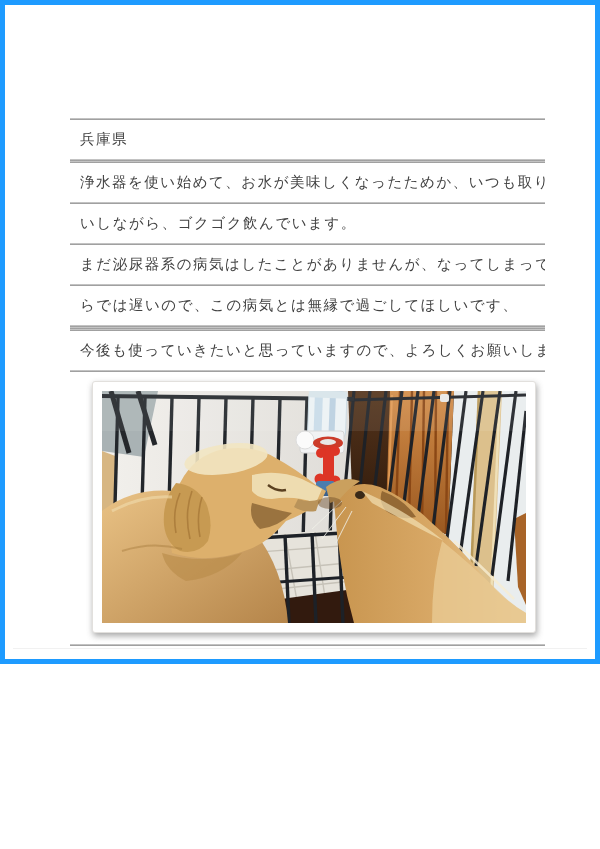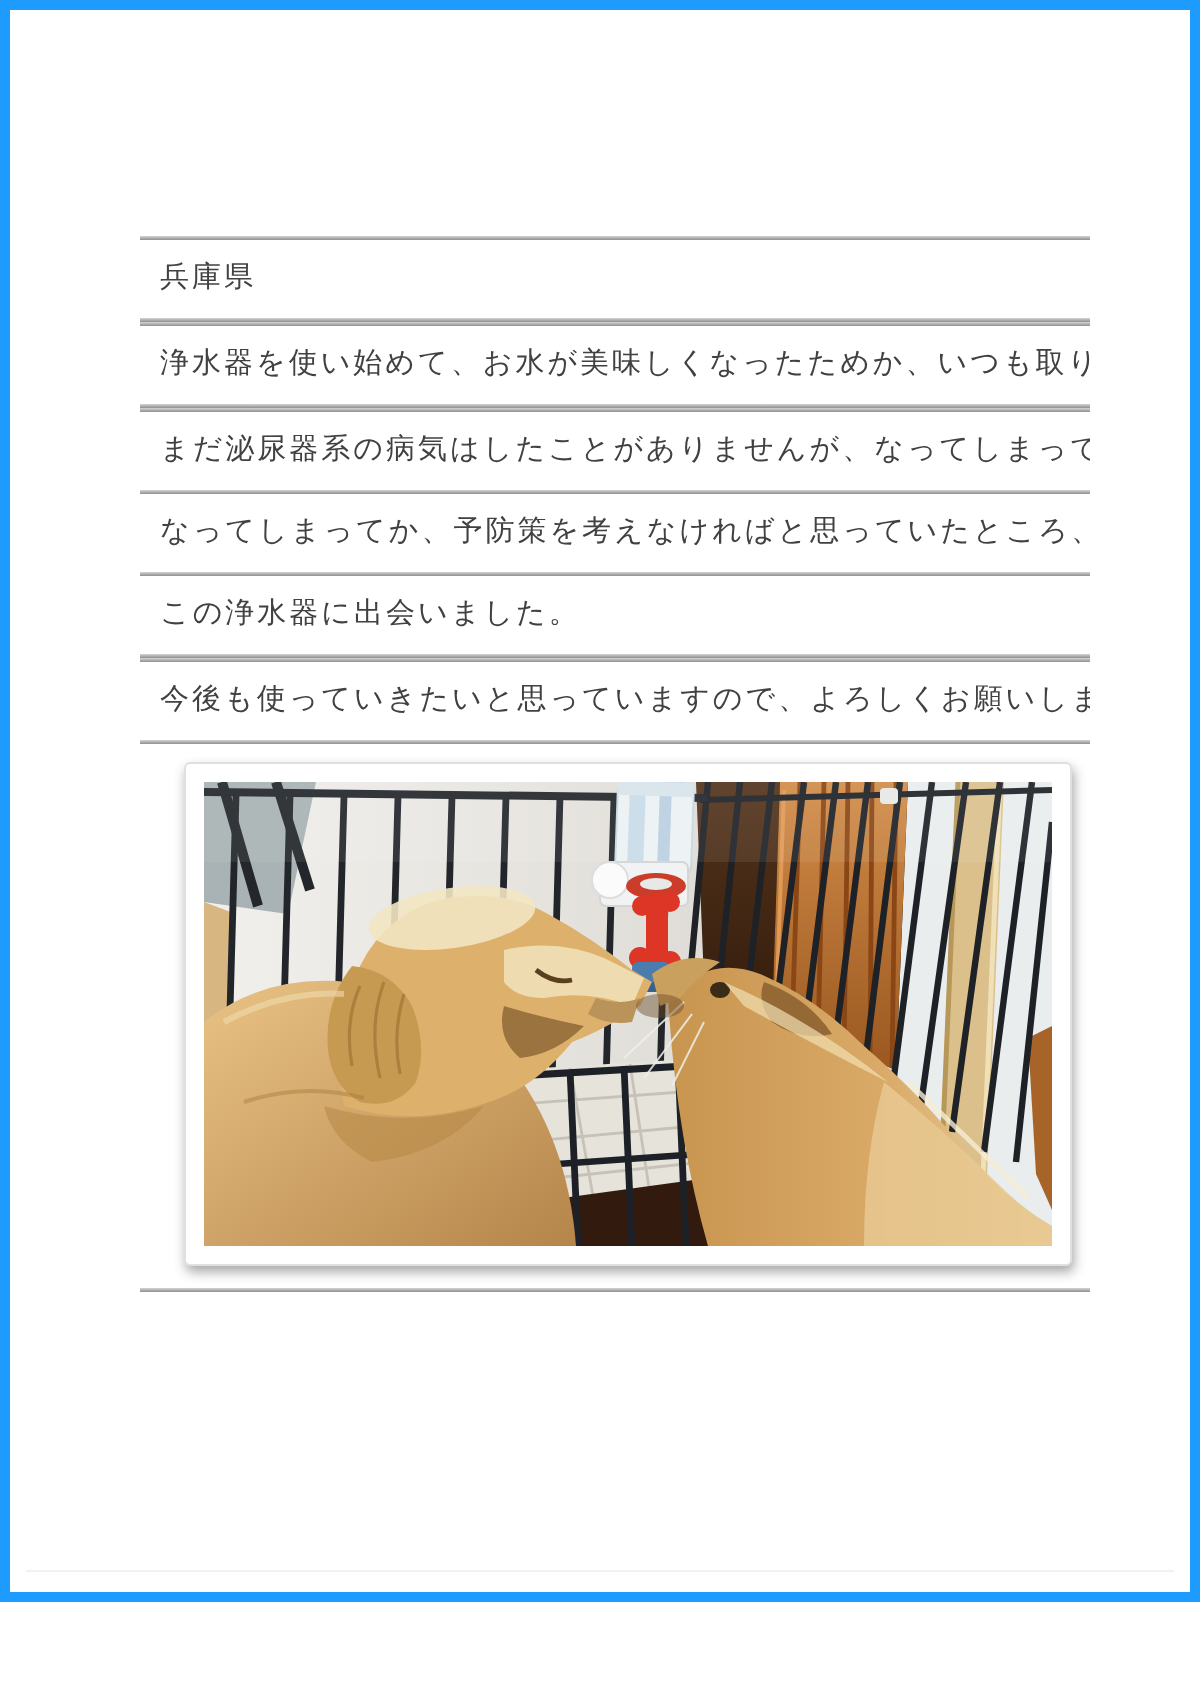--- a/index.html
+++ b/index.html
@@ -1,18 +1,18 @@
 <!DOCTYPE html>
 <html><head>
 <meta charset="utf-8">
 <style>
   html,body{margin:0;padding:0;background:#ffffff;}
   .page{
     position:relative;
-    width:600px;height:801px;
+    width:600px;height:664px;
     box-sizing:border-box;
     background:#ffffff;
     border:5px solid #1e9bff;
     overflow:hidden;
     font-family:"Liberation Serif","DejaVu Serif",serif;
   }
   .letter{
     position:absolute;left:65px;top:113px;width:475px;
   }
   .rule{
@@ -51,29 +51,29 @@
 
     <div class="rule"></div>
     <div class="line-text">兵庫県</div>
 
     <div class="rule"></div>
 
     <div class="rule"></div>
     <div class="line-text">浄水器を使い始めて、お水が美味しくなったためか、いつも取り合</div>
 
     <div class="rule"></div>
+    <div class="line-text">いしながら、ゴクゴク飲んでいます。</div>
 
     <div class="rule"></div>
     <div class="line-text">まだ泌尿器系の病気はしたことがありませんが、なってしまってか</div>
 
     <div class="rule"></div>
-    <div class="line-text">なってしまってか、予防策を考えなければと思っていたところ、</div>
-
-    <div class="rule"></div>
-    <div class="line-text">この浄水器に出会いました。</div>
+    <div class="line-text">らでは遅いので、この病気とは無縁で過ごしてほしいです、</div>
+
+    <div class="rule"></div>
 
     <div class="rule"></div>
 
     <div class="rule"></div>
     <div class="line-text">今後も使っていきたいと思っていますので、よろしくお願いします。</div>
 
     <div class="rule"></div>
 
     <div class="photo-frame">
       <svg width="424" height="232" viewBox="0 0 424 232" xmlns="http://www.w3.org/2000/svg">

